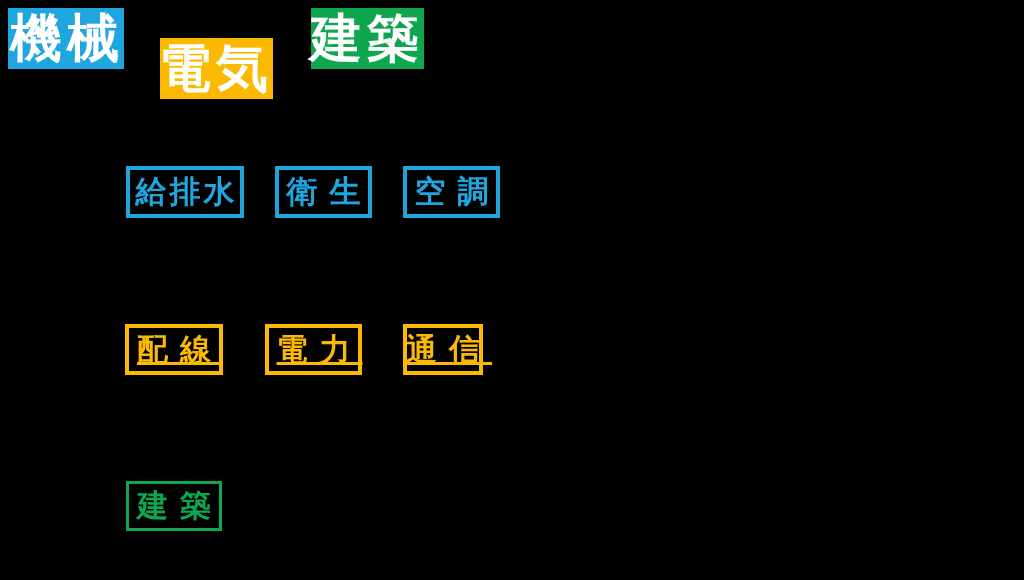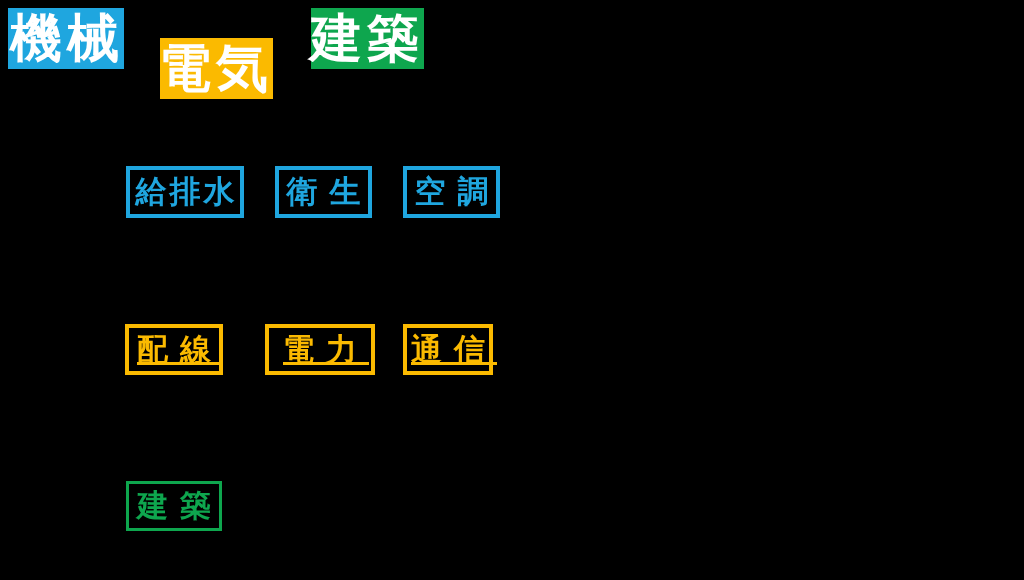--- a/index.html
+++ b/index.html
@@ -49,22 +49,22 @@
   .line-blue   { border: 4px solid #1FA6DF; color: #1FA6DF; }
   .line-yellow { border: 4px solid #FBBA00; color: #FBBA00; text-decoration: underline; }
   .line-green  { border: 3px solid #0EA64E; color: #0EA64E; }
   .row-blue   { top: 166px; height: 52px; }
   .row-yellow { top: 324px; height: 51px; }
   .row-green  { top: 481px; height: 50px; }
   .pos-b1 { left: 126px; width: 118px; }
   .pos-b2 { left: 275px; width: 97px; }
   .pos-b3 { left: 403px; width: 97px; }
   .pos-y1 { left: 125px; width: 98px; }
-  .pos-y2 { left: 265px; width: 110px; }
-  .pos-y3 { left: 403px; width: 90px; }
+  .pos-y2 { left: 265px; width: 97px; }
+  .pos-y3 { left: 403px; width: 80px; }
   .pos-g1 { left: 126px; width: 96px; }
 </style>
 </head>
 <body>
 
 <div class="canvas">
 
   <div class="box filled fill-blue pos-legend-1">
     <span>機械</span>
   </div>

